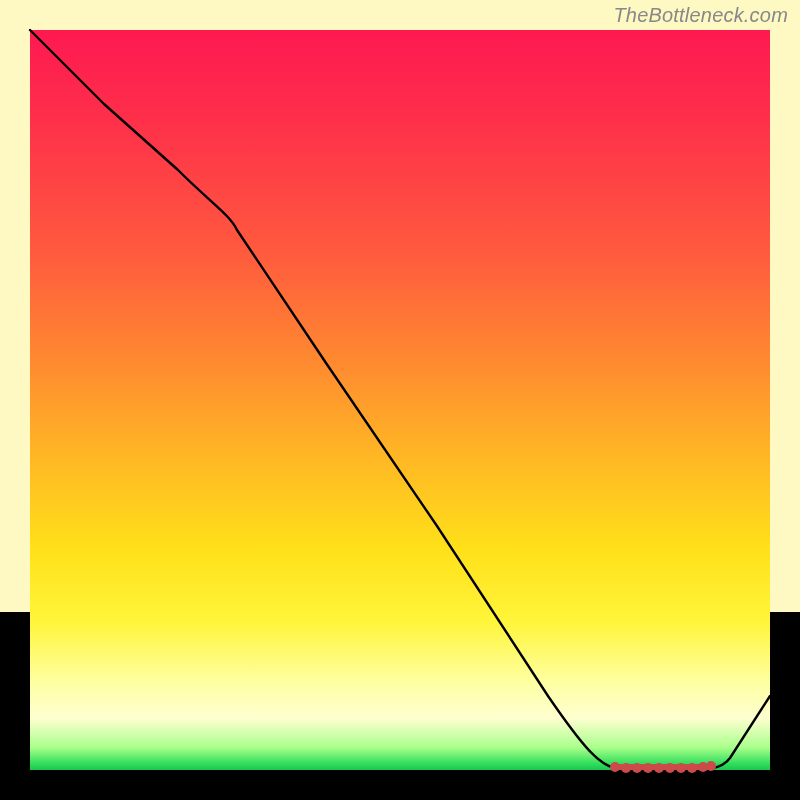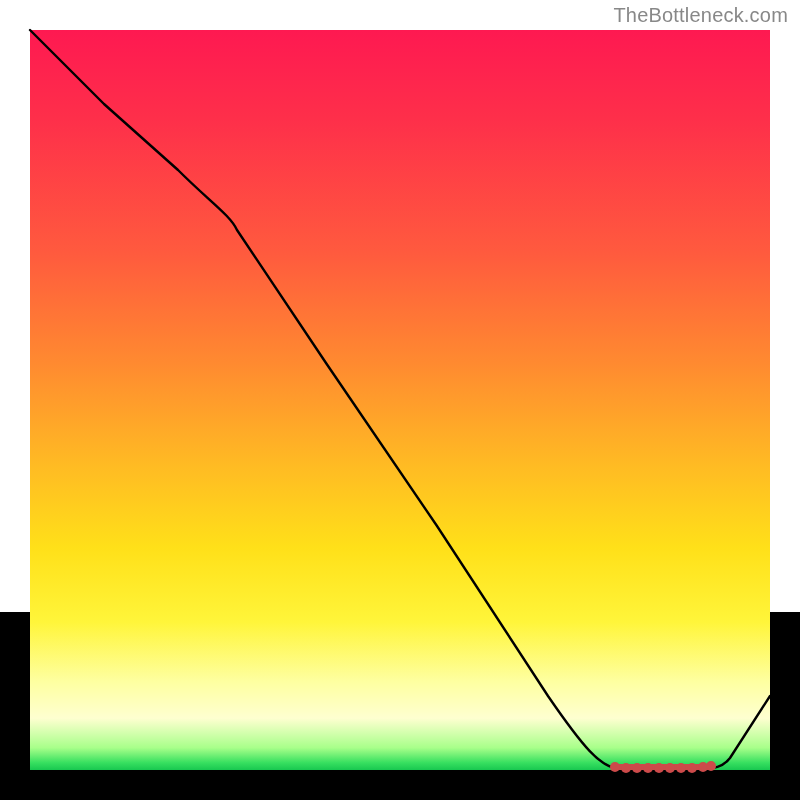--- a/index.html
+++ b/index.html
@@ -8,21 +8,22 @@
     width: 800px;
     height: 800px;
     background: #000;
     font-family: Arial, Helvetica, sans-serif;
     overflow: hidden;
   }
   .frame {
     position: relative;
     width: 800px;
     height: 612px;
-    background: #ffffff;
+    background: #fef9c3;
+    font-style: italic;
   }
   .attribution {
     position: absolute;
     top: 4px;
     right: 12px;
     color: #888;
     font-size: 20px;
     font-weight: 500;
     letter-spacing: 0.2px;
   }

